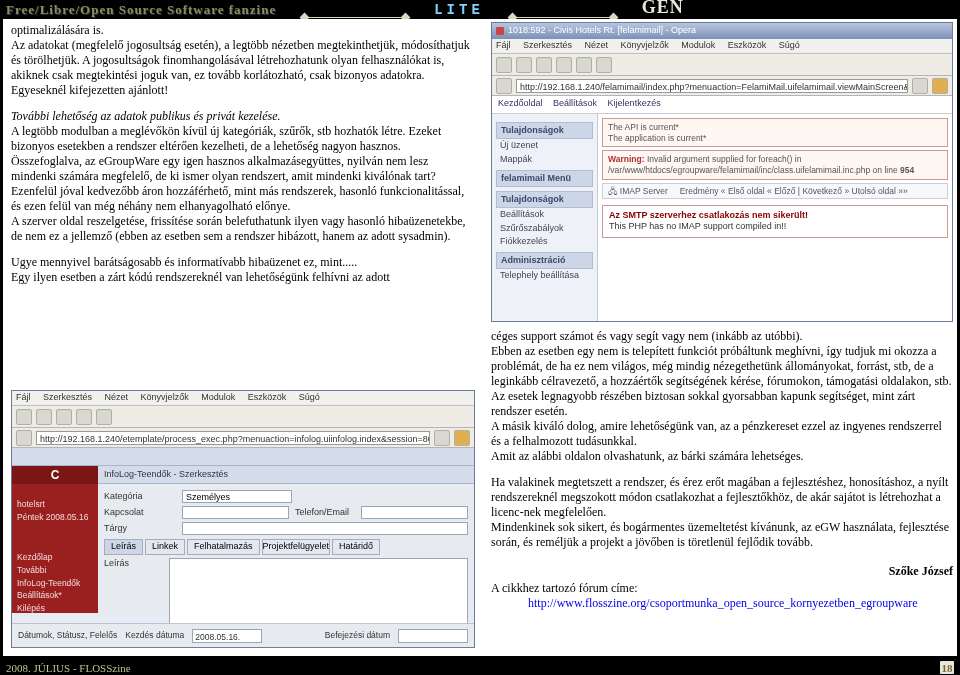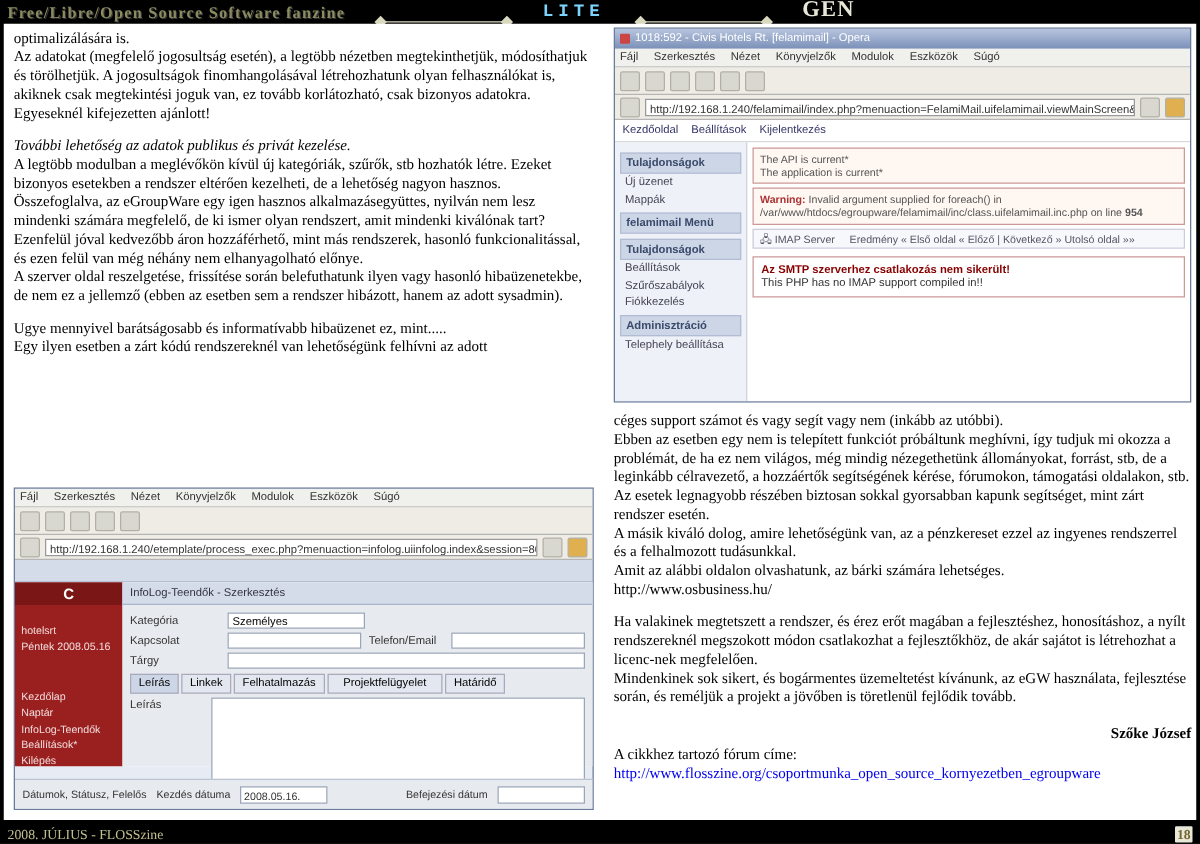--- a/index.html
+++ b/index.html
@@ -111,21 +111,21 @@
   }
   .col-right-bottom {
     position: absolute;
     left: 488px;
     top: 310px;
     width: 462px;
   }
   .para { margin-bottom: 0; }
   .para + .para { margin-top: 0; }
   .italic { font-style: italic; }
-  .link { color: #0000ee; }
+  .link { color: #0000ee; margin-left: 37px; }
   .signature {
     text-align: right;
     font-weight: bold;
     margin-top: 14px;
   }
   .screenshot {
     position: absolute;
     border: 1px solid #6a7d9a;
     background: #e7ebf4;
     font-family: Verdana, Arial, sans-serif;
@@ -342,21 +342,20 @@
       <p class="para">A szerver oldal reszelgetése, frissítése során belefuthatunk ilyen vagy hasonló hibaüzenetekbe, de nem ez a jellemző (ebben az esetben sem a rendszer hibázott, hanem az adott sysadmin).</p>
       <p class="para" style="margin-top:11px">Ugye mennyivel barátságosabb és informatívabb hibaüzenet ez, mint.....</p>
       <p class="para">Egy ilyen esetben a zárt kódú rendszereknél van lehetőségünk felhívni az adott</p>
     </div>
 
     <div class="col-right-bottom">
       <p class="para">céges support számot és vagy segít vagy nem (inkább az utóbbi).</p>
       <p class="para">Ebben az esetben egy nem is telepített funkciót próbáltunk meghívni, így tudjuk mi okozza a problémát, de ha ez nem világos, még mindig nézegethetünk állományokat, forrást, stb, de a leginkább célravezető, a hozzáértők segítségének kérése, fórumokon, támogatási oldalakon, stb. Az esetek legnagyobb részében biztosan sokkal gyorsabban kapunk segítséget, mint zárt rendszer esetén.</p>
       <p class="para">A másik kiváló dolog, amire lehetőségünk van, az a pénzkereset ezzel az ingyenes rendszerrel és a felhalmozott tudásunkkal.</p>
       <p class="para">Amit az alábbi oldalon olvashatunk, az bárki számára lehetséges.</p>
-      <p class="para">http://www.osbusiness.hu/</p>
       <p class="para" style="margin-top:11px">Ha valakinek megtetszett a rendszer, és érez erőt magában a fejlesztéshez, honosításhoz, a nyílt rendszereknél megszokott módon csatlakozhat a fejlesztőkhöz, de akár sajátot is létrehozhat a licenc-nek megfelelően.</p>
       <p class="para">Mindenkinek sok sikert, és bogármentes üzemeltetést kívánunk, az eGW használata, fejlesztése során, és reméljük a projekt a jövőben is töretlenül fejlődik tovább.</p>
       <p class="signature">Szőke József</p>
       <p class="para" style="margin-top:2px">A cikkhez tartozó fórum címe:</p>
       <p class="para link">http://www.flosszine.org/csoportmunka_open_source_kornyezetben_egroupware</p>
     </div>
 
     <div class="screenshot ss1">
       <div class="titlebar">
         <span class="sq"></span>
@@ -453,21 +452,21 @@
       <div class="ss2-headrow"></div>
       <div class="app-body">
         <div class="ss2-sidebar">
           <div class="ss2-sb-logo">C</div>
           <div class="ss2-sb-block">
             <div class="ss2-sb-item">hotelsrt</div>
             <div class="ss2-sb-item">Péntek 2008.05.16</div>
           </div>
           <div class="ss2-sb-block">
             <div class="ss2-sb-item">Kezdőlap</div>
-            <div class="ss2-sb-item">Naptár</div>
+            <div class="ss2-sb-item">További</div>
             <div class="ss2-sb-item">InfoLog-Teendők</div>
             <div class="ss2-sb-item">Beállítások*</div>
             <div class="ss2-sb-item">Kilépés</div>
           </div>
           <div class="ss2-sb-sec">InfoLog-Teendők</div>
           <div class="ss2-sb-block">
             <div class="ss2-sb-item">Hozzáadás:</div>
             <div class="ss2-sb-item">  Feladat</div>
             <div class="ss2-sb-item">  Telefon</div>
 
@@ -486,21 +485,21 @@
             <div class="finput"></div>
           </div>
           <div class="frow">
             <span class="flabel">Tárgy</span>
             <div class="finput"></div>
           </div>
           <div class="frow" style="gap:2px;margin-top:4px">
             <span style="background:#cdd6e7;border:1px solid #aab;padding:1px 6px">Leírás</span>
             <span style="background:#e2e7f0;border:1px solid #aab;padding:1px 6px">Linkek</span>
             <span style="background:#e2e7f0;border:1px solid #aab;padding:1px 6px">Felhatalmazás</span>
-            <span style="background:#e2e7f0;border:1px solid #aab;padding:1px 12px">Projektfelügyelet</span>
+            <span style="background:#e2e7f0;border:1px solid #aab;padding:1px 0">Projektfelügyelet</span>
             <span style="background:#e2e7f0;border:1px solid #aab;padding:1px 6px">Határidő</span>
           </div>
           <div class="frow" style="align-items:flex-start">
             <span class="flabel">Leírás</span>
             <div class="ftextarea"></div>
           </div>
         </div>
       </div>
       <div class="ss2-bottombar">
         <span>Dátumok, Státusz, Felelős</span>

